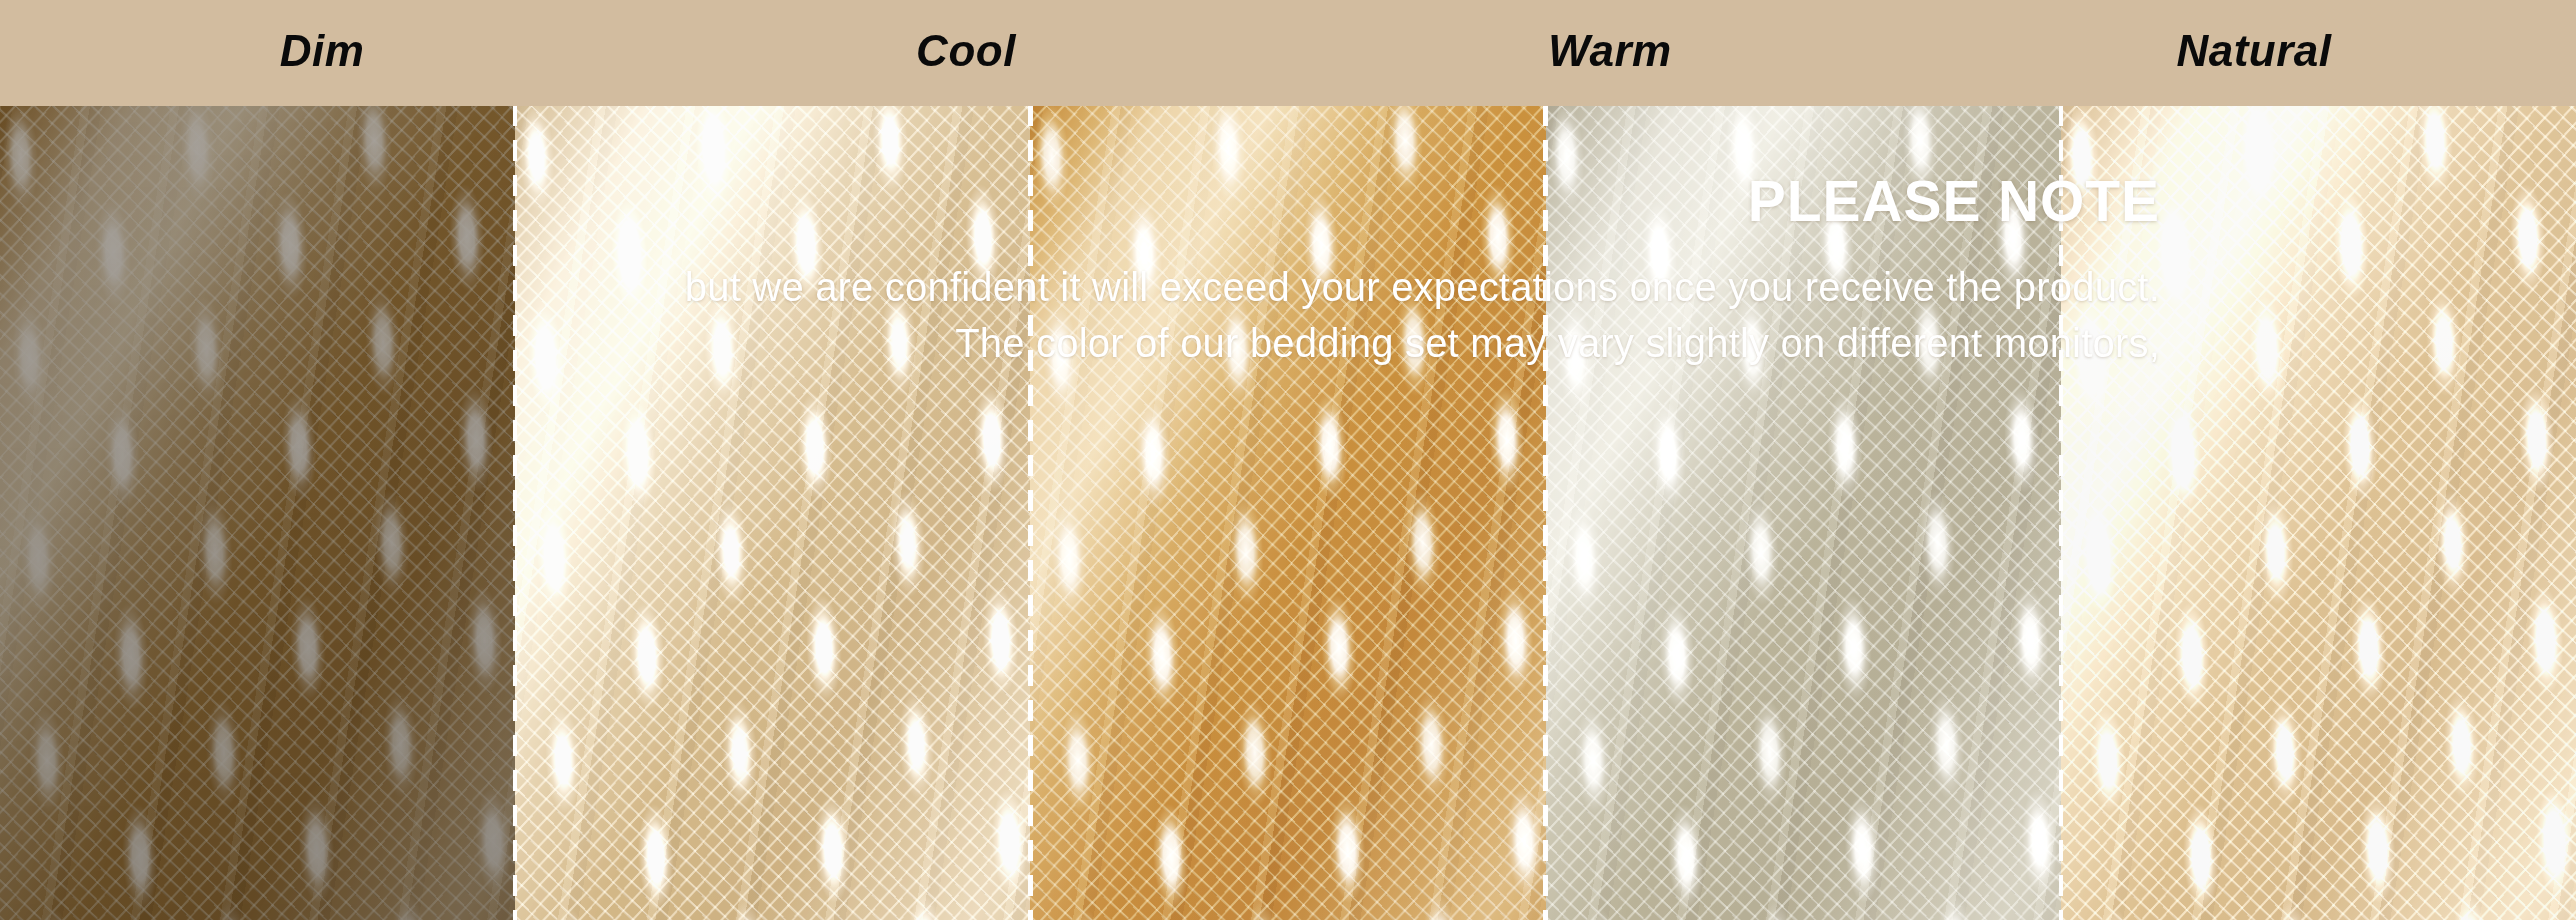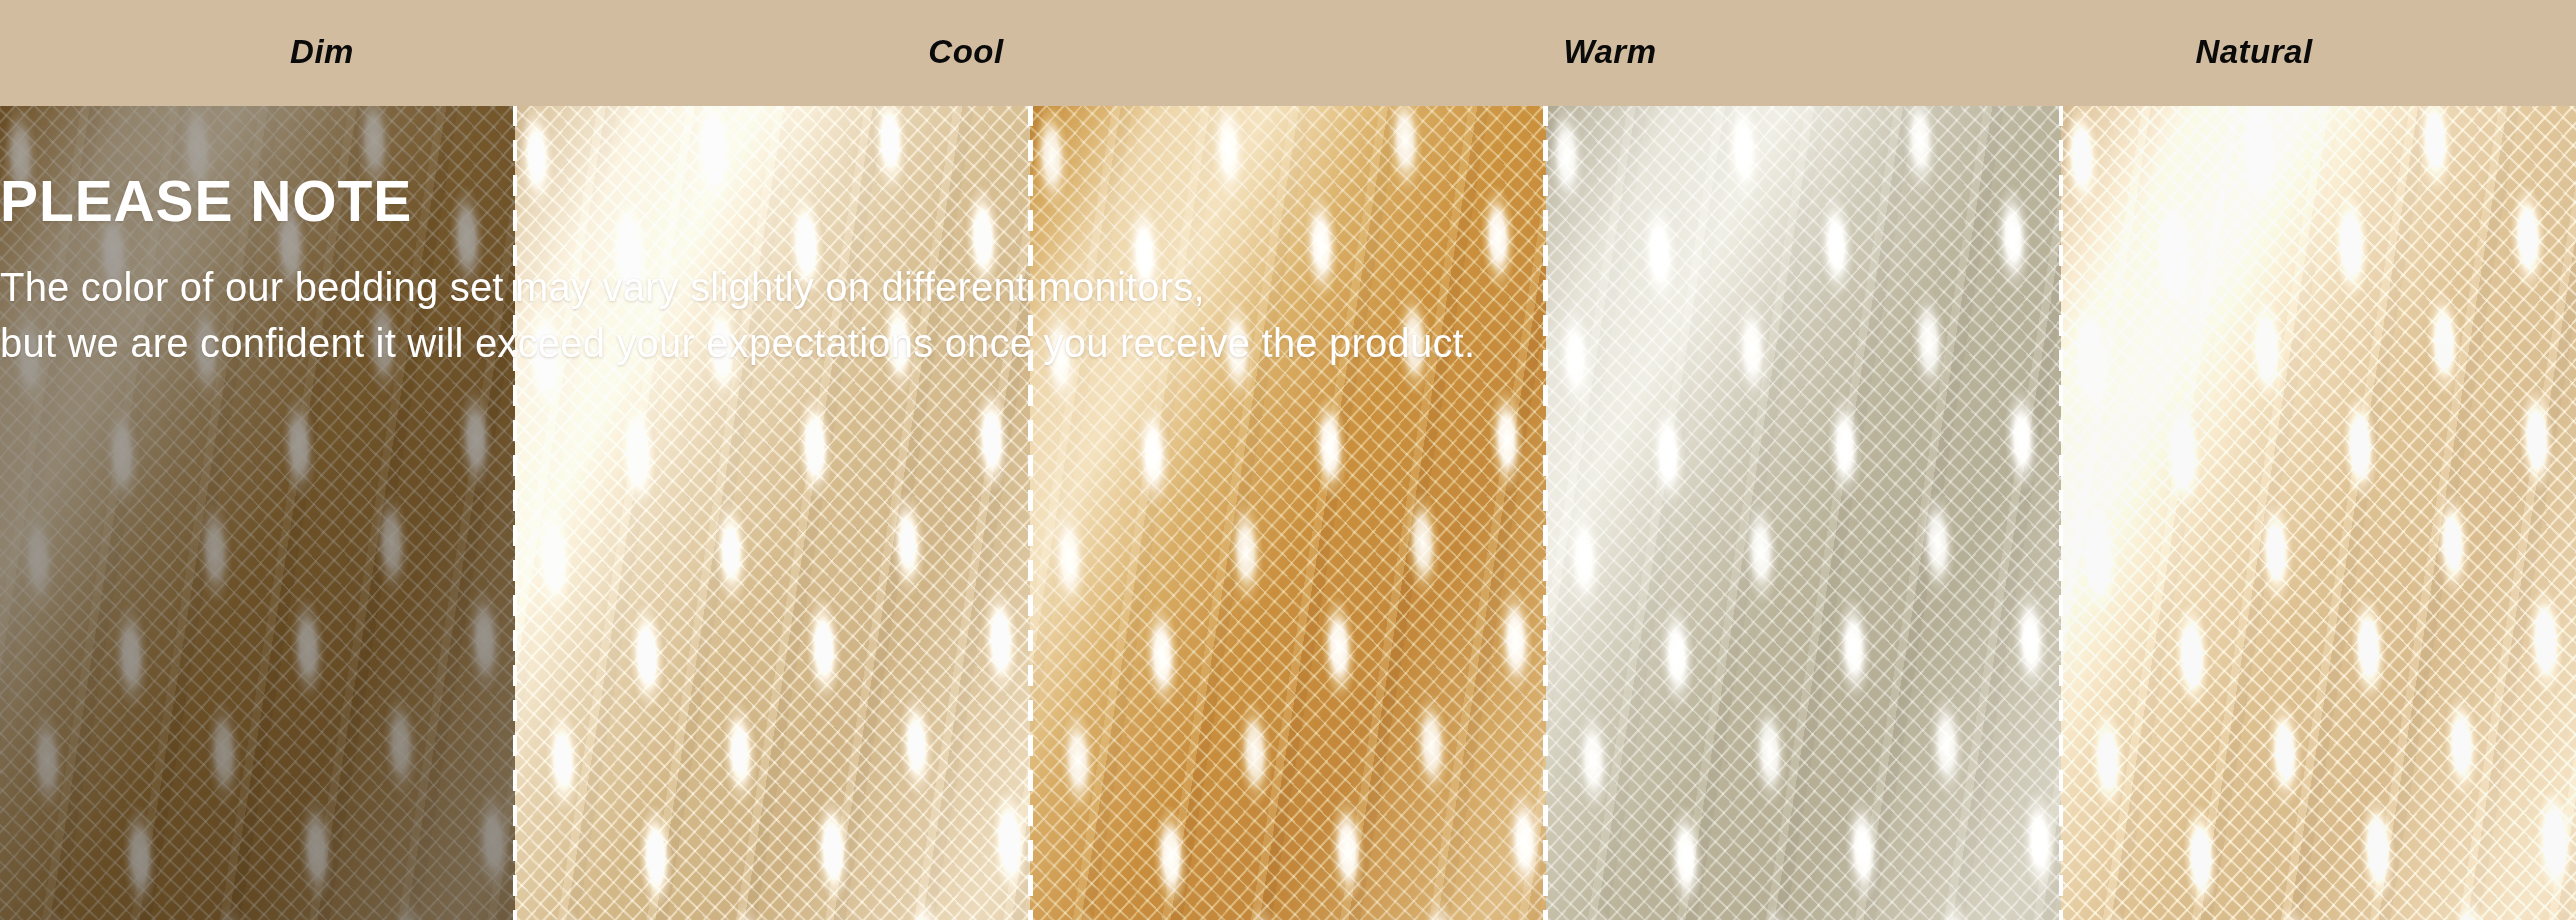--- a/index.html
+++ b/index.html
@@ -26,21 +26,21 @@
     display: flex;
     z-index: 40;
   }
   .header-cell {
     flex: 1 1 20%;
     display: flex;
     align-items: center;
     justify-content: center;
   }
   .header-label {
-    font-size: 33px;
+    font-size: 44px;
     font-style: italic;
     font-weight: 700;
     color: #0a0a0a;
     letter-spacing: 0.5px;
     line-height: 1;
     transform: translateY(-1.8px);
   }
 
   
   .panels {
@@ -222,21 +222,21 @@
     background-repeat: repeat-y;
   }
 
   
   .note {
     position: absolute;
     left: 0;
     top: 170px;
     width: 2160px;
     z-index: 35;
-    text-align: left;
+    text-align: right;
     color: #ffffff;
     pointer-events: none;
   }
   .note-title {
     font-size: 57px;
     font-weight: 700;
     letter-spacing: 0.9px;
     line-height: 1.1;
     margin: 0 0 26px 0;
     text-shadow: 0 0.9px 3.7px rgba(90,66,34,0.26);
@@ -330,18 +330,18 @@
     <div class="header-cell">
       <span class="header-label">Warm</span>
     </div>
     <div class="header-cell">
       <span class="header-label">Natural</span>
     </div>
   </div>
 
   <div class="note">
     <div class="note-title">PLEASE NOTE</div>
+    <div class="note-line">but we are confident it will exceed your expectations once you receive the product.</div>
     <div class="note-line">The color of our bedding set may vary slightly on different monitors,</div>
-    <div class="note-line">but we are confident it will exceed your expectations once you receive the product.</div>
   </div>
 
 </div>
 
 
 </body></html>

